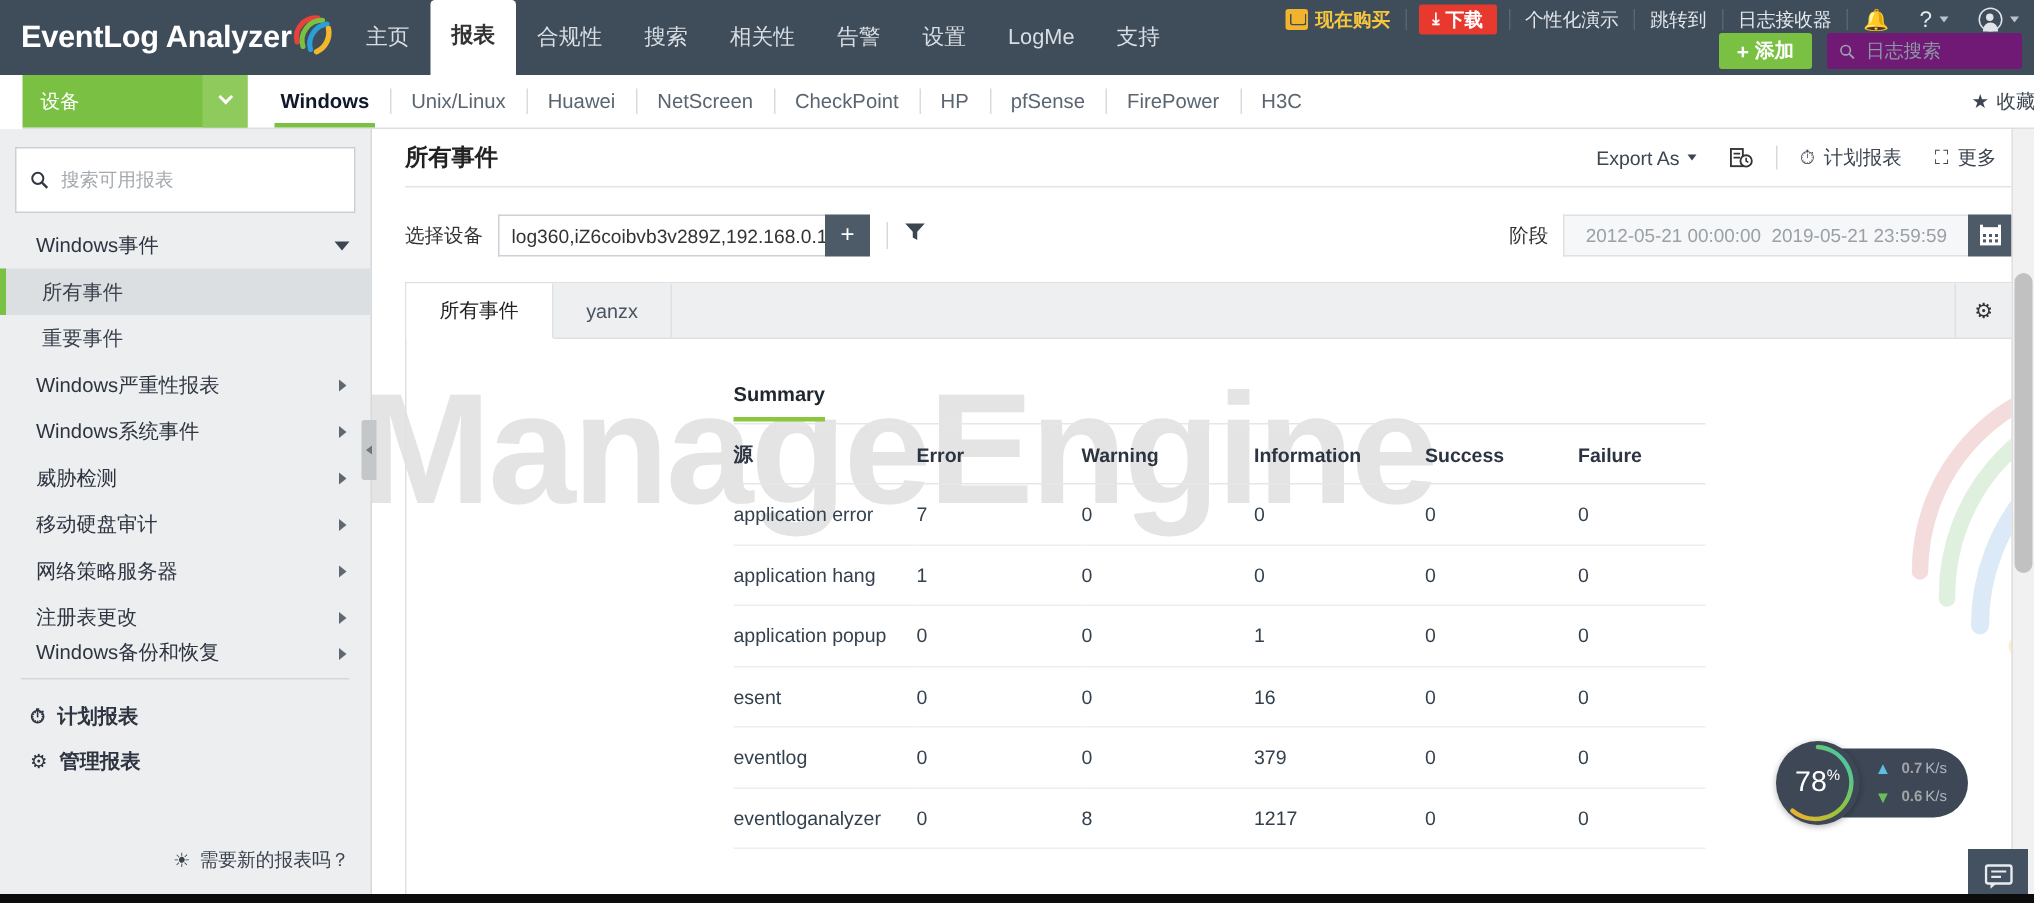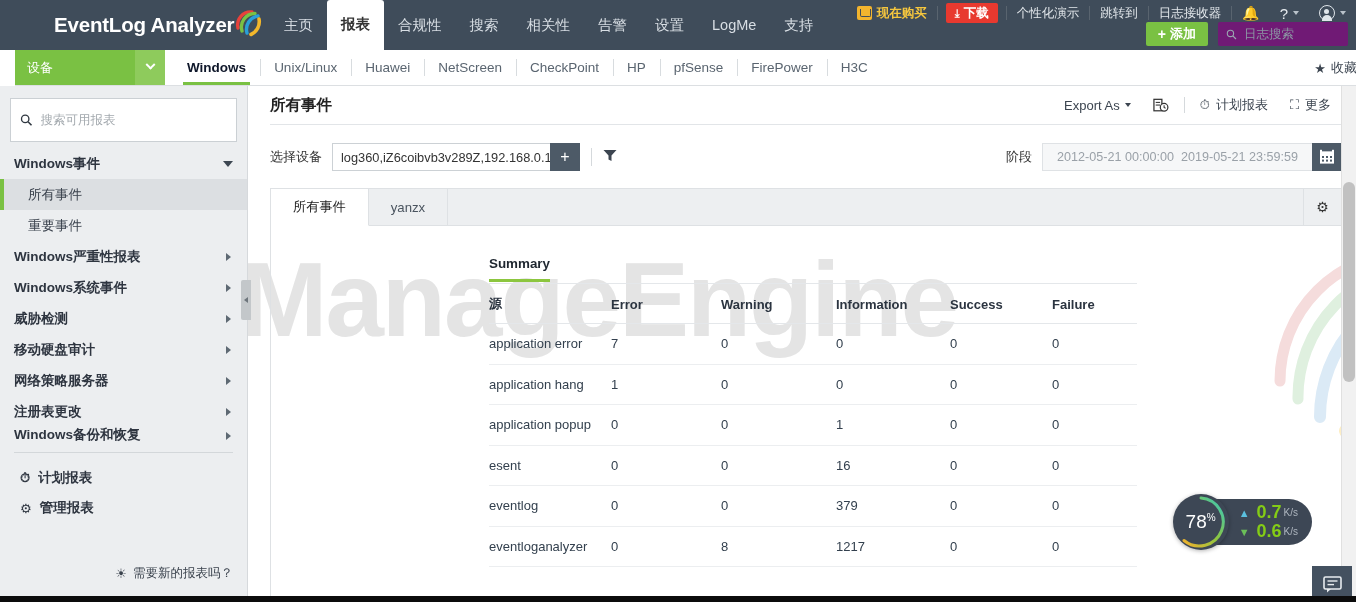--- a/index.html
+++ b/index.html
@@ -6,21 +6,21 @@
   html, body {
     width: 1356px; height: 602px;
     font-family: "Liberation Sans", "DejaVu Sans", sans-serif;
     background: #ffffff; overflow: hidden;
   }
   body { position: relative; }
 
   
   .topbar {
     position: absolute; left: 0; top: 0; width: 1356px; height: 50px;
-    background: #3f4c5a; display: flex; align-items: flex-start; padding-left: 40px;
+    background: #3f4c5a; display: flex; align-items: flex-start;
   }
   .logo-wrap {
     width: 230px; height: 50px; display: flex; align-items: center;
     padding-left: 14px; position: relative;
   }
   .logo-text {
     color: #fff; font-size: 20.5px; font-weight: 600; letter-spacing: -0.2px;
     white-space: nowrap;
   }
   .logo-swirl { position: relative; width: 26px; height: 30px; margin-left: 2px; }
@@ -149,22 +149,22 @@
     margin: 12px 10px 6px 10px; height: 44px; background: #fff;
     border: 1px solid #cbd0d4; display: flex; align-items: center; padding: 0 9px;
   }
   .side-search input {
     border: none; outline: none; font-size: 12.5px; width: 100%; margin-left: 8px;
     color: #444; font-family: "Liberation Sans", sans-serif; background: transparent;
   }
   .side-search input::placeholder { color: #a3a9ae; }
   .side-list { margin-top: 4px; }
   .side-group {
-    height: 31px; display: flex; align-items: center; padding: 0 14px;
-    font-size: 13.5px; color: #2e3540; font-weight: 700; cursor: pointer;
+    height: 31px; display: flex; align-items: center; padding: 0 24px;
+    font-size: 13.5px; color: #2e3540; font-weight: 400; cursor: pointer;
     position: relative;
   }
   .side-group .arrow-r {
     position: absolute; right: 16px; width: 0; height: 0;
     border-top: 4.5px solid transparent; border-bottom: 4.5px solid transparent;
     border-left: 5.5px solid #5e6973;
   }
   .side-group .arrow-d {
     position: absolute; right: 14px; width: 0; height: 0;
     border-left: 5px solid transparent; border-right: 5px solid transparent;
@@ -329,21 +329,21 @@
   }
   .gauge-pct { font-size: 10px; vertical-align: super; }
   .netrates {
     background: #3d4755; height: 46px; border-radius: 0 23px 23px 0;
     margin-left: -12px; padding: 0 14px 0 22px; display: flex;
     flex-direction: column; justify-content: center; z-index: 1;
   }
   .rate { display: flex; align-items: center; height: 19px; }
   .rate .ar { font-size: 11px; margin-right: 7px; }
   .rate .up { color: #5bc0de; } .rate .dn { color: #6bbf59; }
-  .rate .num { color: #84cc16; font-size: 18px; font-weight: 700; }
+  .rate .num { color: #a3a3a3; font-size: 10px; font-weight: 700; }
   .rate .unit { color: #aeb6bf; font-size: 10px; margin-left: 2px; }
 
   .chat-btn {
     position: absolute; right: 4px; bottom: 0; width: 40px; height: 36px;
     background: #445160; display: flex; align-items: center; justify-content: center;
     cursor: pointer; z-index: 20;
   }
   .chat-btn svg { display: block; }
 
   .botbar {

